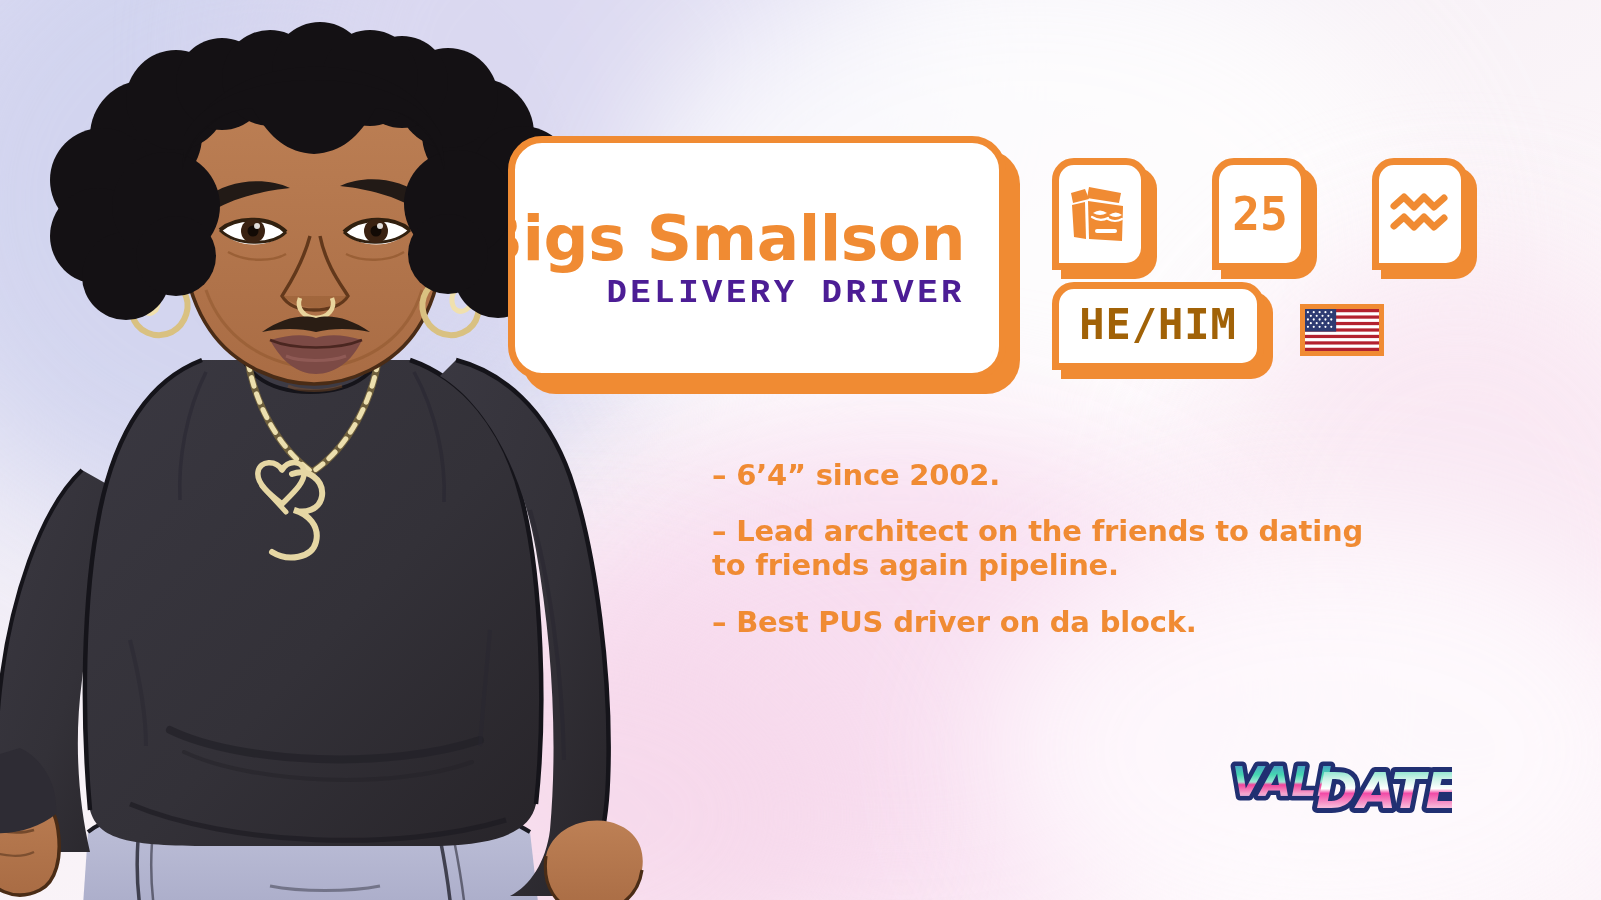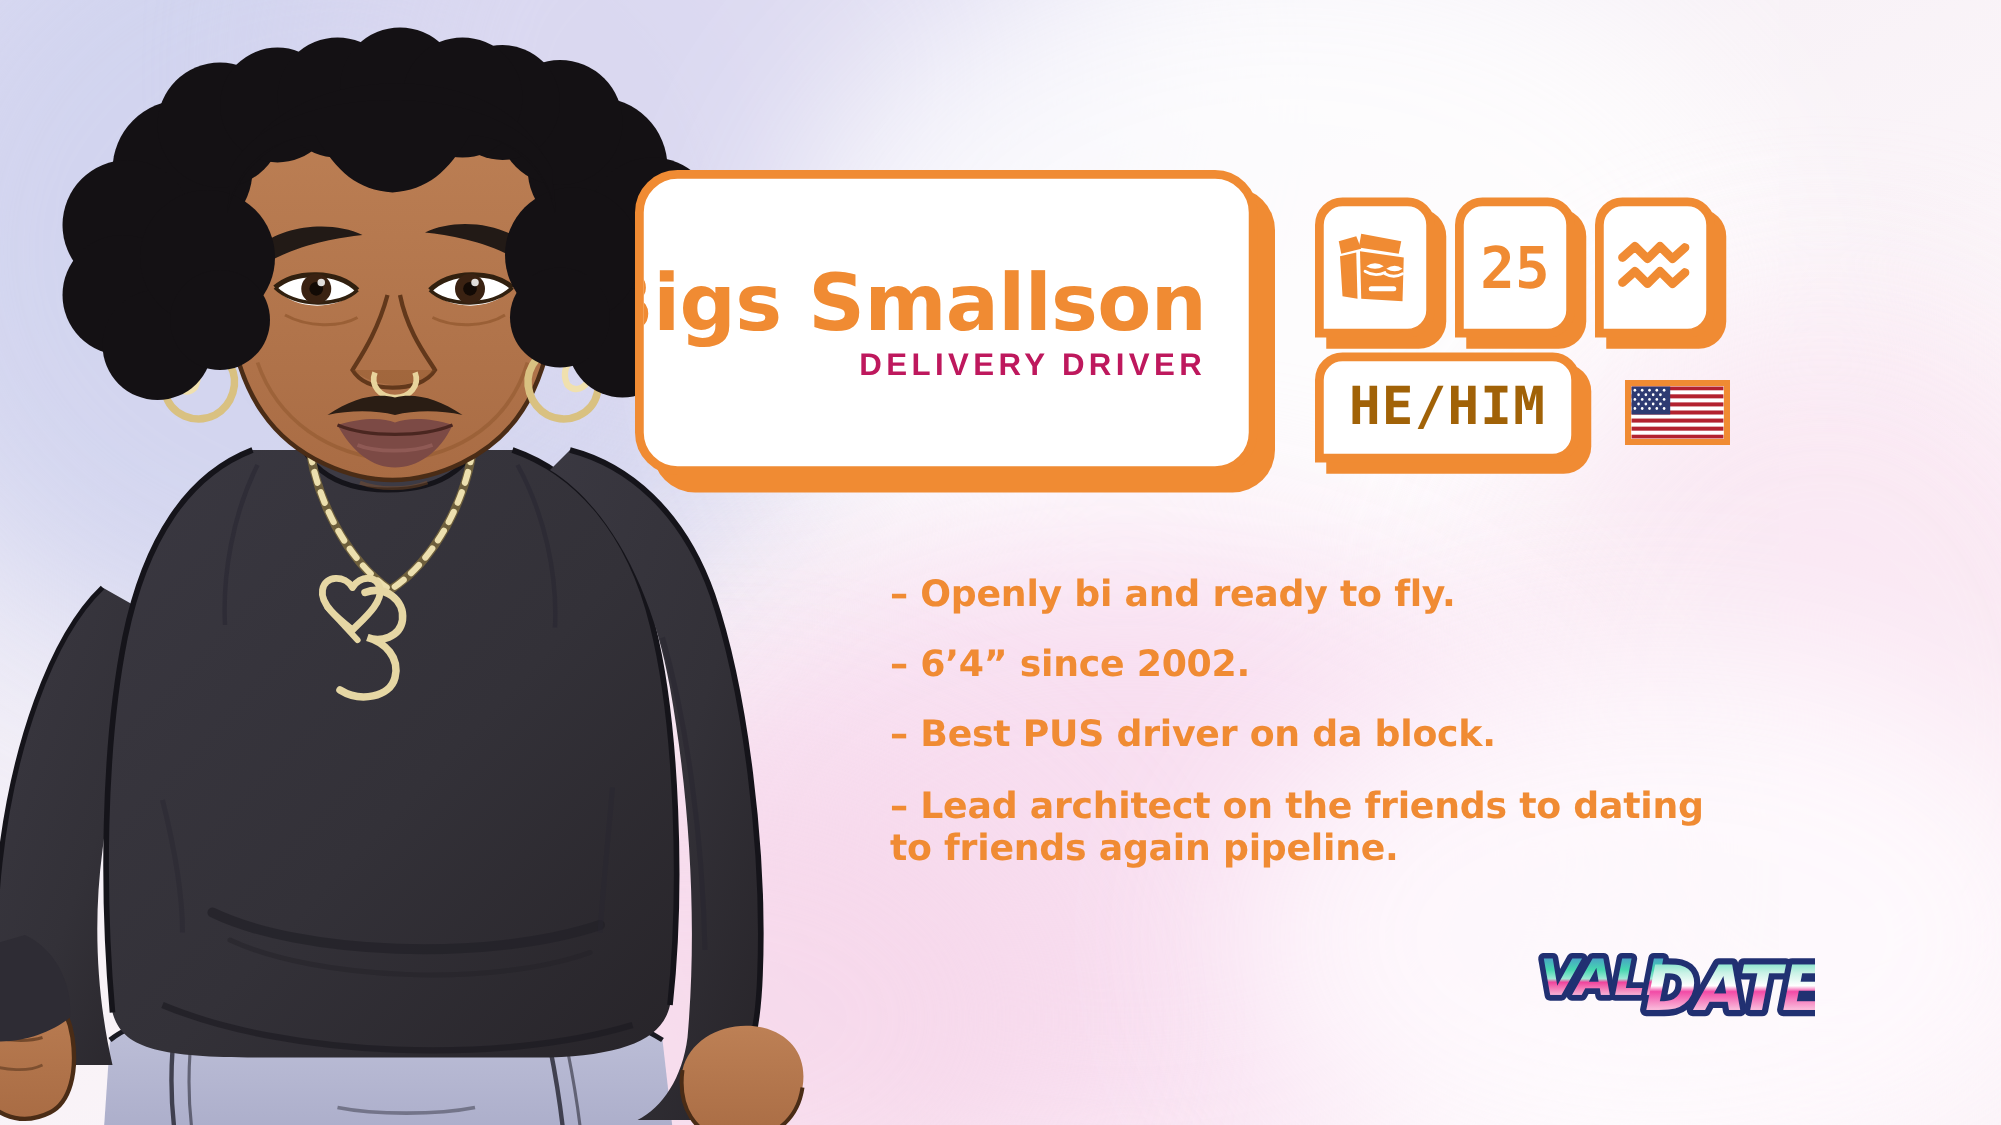--- a/index.html
+++ b/index.html
@@ -41,28 +41,28 @@
     display:flex; flex-direction:column; align-items:flex-end;
     justify-content:center; padding:0 34px 0 20px; overflow:hidden;
   }
   .card-name {
     font-family:"DejaVu Sans", sans-serif;
     font-size:63px; font-weight:700; color:#F08B33;
     letter-spacing:-0.5px; line-height:1.0; white-space:nowrap;
     margin-bottom:6px;
   }
   .card-role {
-    font-family:Liberation Sans, sans-serif;
-    font-size:25px; font-weight:700; color:#be185d;
+    font-family:Liberation Mono, monospace;
+    font-size:34px; font-weight:700; color:#4c1d95;
     letter-spacing:3.5px; line-height:1; white-space:nowrap;
   }
 
   
   #badges { position:absolute; left:1052px; top:158px; z-index:3; }
-  .badge-row { display:flex; align-items:center; }
+  .badge-row { display:flex; align-items:center;gap:48px; }
   .badge-row.row2 { margin-top:12px; }
 
   .badge-wrap { position:relative; margin-right:16px; }
   .badge-wrap.last { margin-right:0; }
   .badge-sh {
     position:absolute; left:9px; top:9px; width:100%; height:100%;
     background:#F08B33;
     border-radius:22px 22px 22px 0;
   }
   .badge {
@@ -402,25 +402,24 @@
           <circle cx="9" cy="17" r="1.1"></circle>
           <circle cx="15" cy="17" r="1.1"></circle>
           <circle cx="21" cy="17" r="1.1"></circle>
           <circle cx="27" cy="17" r="1.1"></circle>
       </g>
     </svg>
   </div>
 </div>
 
 <div id="bio">
-  <div class="bio-line">– Openly bi and ready to fly.</div>
   <div class="bio-line">– 6’4” since 2002.</div>
-  <div class="bio-line">– Best PUS driver on da block.</div>
   <div class="bio-line">– Lead architect on the friends to dating
 to friends again pipeline.</div>
+  <div class="bio-line">– Best PUS driver on da block.</div>
 </div>
 
 <div id="logo">
   <svg width="224" height="84" viewBox="0 0 224 84" xmlns="http://www.w3.org/2000/svg">
     <defs>
       <linearGradient id="lgVALI" x1="0" y1="0" x2="0" y2="1">
         <stop offset="0%" stop-color="#4a7fd4"></stop>
         <stop offset="34%" stop-color="#45d6b0"></stop>
         <stop offset="50%" stop-color="#9fe8d6"></stop>
         <stop offset="56%" stop-color="#f0449c"></stop>

